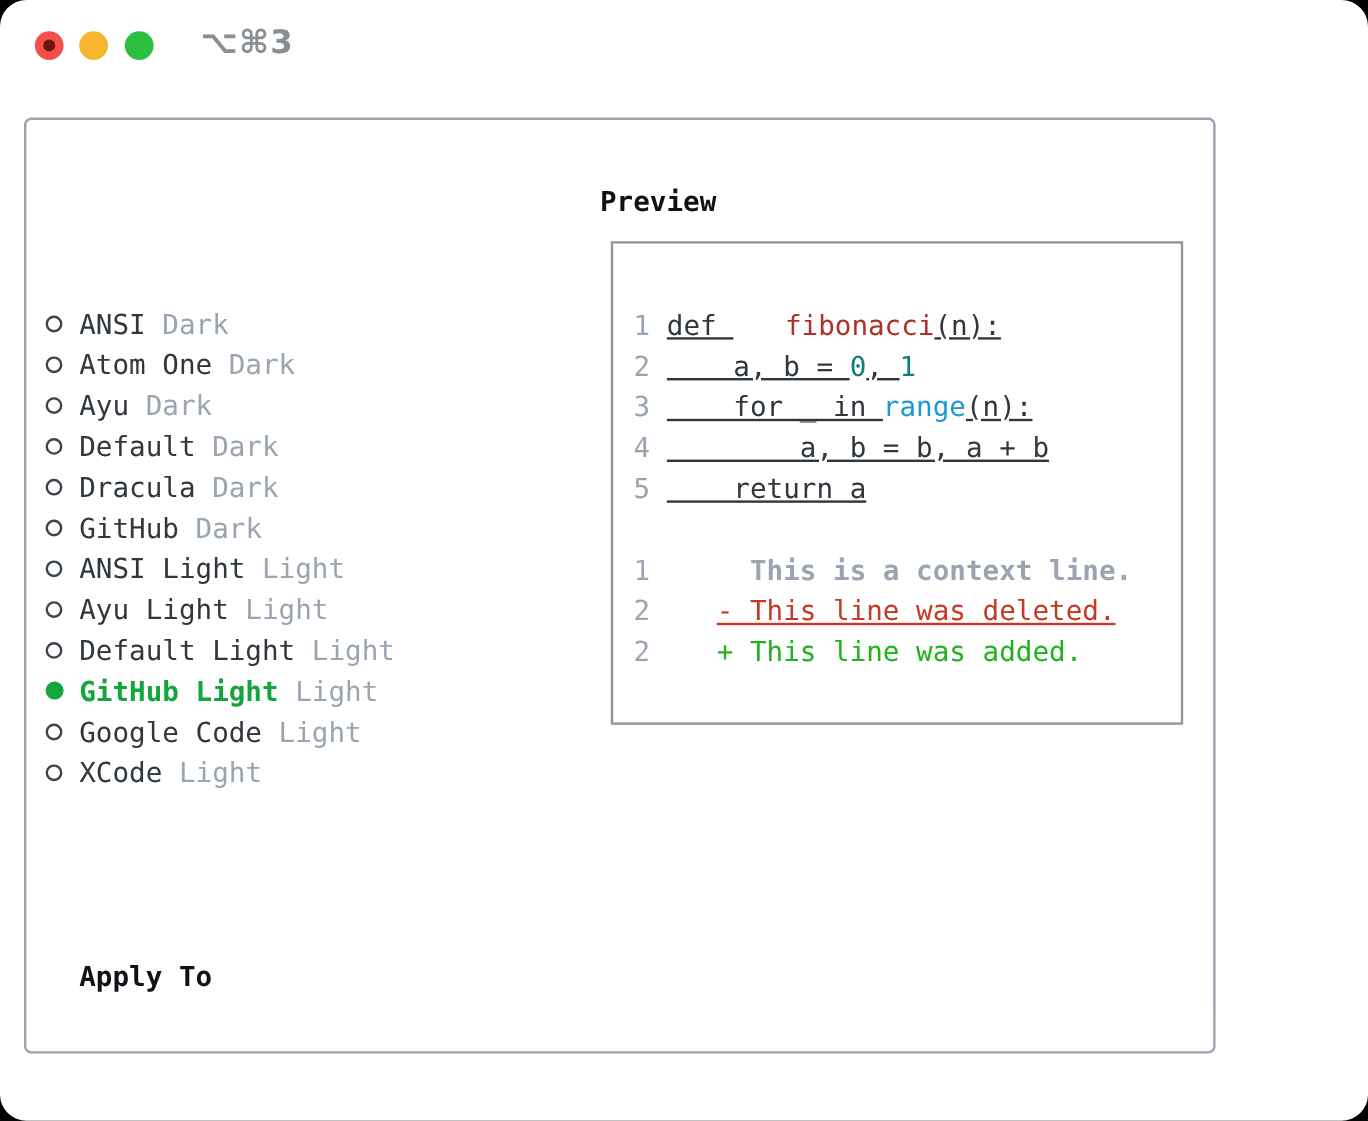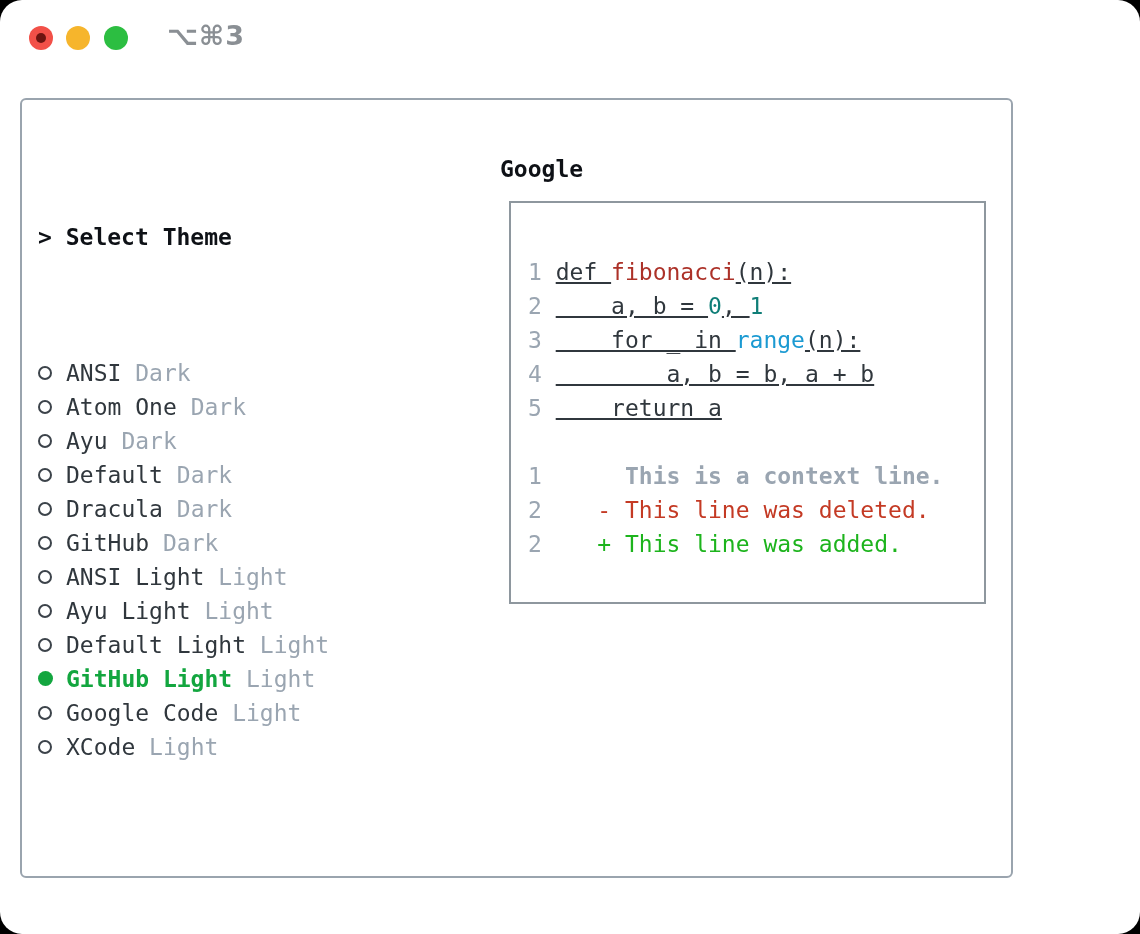--- a/index.html
+++ b/index.html
@@ -38,53 +38,53 @@
   
   .preview-header { position:absolute; left:500px; top:152px; font-size:23px; line-height:34px;
                     font-weight:bold; color:var(--header_black); }
   .preview-box { position:absolute; left:509px; top:201px; width:477px; height:403px;
                  border:2px solid var(--preview_border); }
   .code { position:absolute; left:17px; top:52px; font-size:23px; line-height:34px;
           font-family:inherit; white-space:pre; }
   .code div { height:34px; }
   .ln     { color:var(--muted_gray); }
   .tk-code{ color:var(--text_dark);text-decoration:underline; }
-  .tk-fn  { color:var(--function_red); }
+  .tk-fn  { color:var(--function_red);margin-left:43px; }
   .tk-lit { color:var(--number_teal); }
   .tk-bi  { color:var(--builtin_blue); }
   .c-ctx  { color:var(--muted_gray);font-weight:bold; }
-  .c-del  { color:var(--deleted_red); }
+  .c-del  { color:var(--deleted_red);text-decoration:underline; }
   .c-add  { color:var(--added_green); }
 </style>
 </head>
 <body>
 
 <div class="window">
 
   <div class="titlebar">
     <span class="light red">
         <span class="dot"></span>
       </span>
     <span class="light yellow"></span>
     <span class="light green"></span>
     <span class="win-title">⌥⌘3</span>
   </div>
 
   <div class="main-box"></div>
 
   <div class="left-col">
-    <div class="row"><span class="hdr-prefix">&gt; </span><span class="hdr-label">Select Theme</span></div>
 
     <div id="theme-items"><div class="row"><span class="cell-bullet"><span class="bullet"></span></span><span class="tname">ANSI</span><span class="tvariant"> Dark</span></div><div class="row"><span class="cell-bullet"><span class="bullet"></span></span><span class="tname">Atom One</span><span class="tvariant"> Dark</span></div><div class="row"><span class="cell-bullet"><span class="bullet"></span></span><span class="tname">Ayu</span><span class="tvariant"> Dark</span></div><div class="row"><span class="cell-bullet"><span class="bullet"></span></span><span class="tname">Default</span><span class="tvariant"> Dark</span></div><div class="row"><span class="cell-bullet"><span class="bullet"></span></span><span class="tname">Dracula</span><span class="tvariant"> Dark</span></div><div class="row"><span class="cell-bullet"><span class="bullet"></span></span><span class="tname">GitHub</span><span class="tvariant"> Dark</span></div><div class="row"><span class="cell-bullet"><span class="bullet"></span></span><span class="tname">ANSI Light</span><span class="tvariant"> Light</span></div><div class="row"><span class="cell-bullet"><span class="bullet"></span></span><span class="tname">Ayu Light</span><span class="tvariant"> Light</span></div><div class="row"><span class="cell-bullet"><span class="bullet"></span></span><span class="tname">Default Light</span><span class="tvariant"> Light</span></div><div class="row"><span class="cell-bullet"><span class="bullet on"></span></span><span class="tname sel">GitHub Light</span><span class="tvariant"> Light</span></div><div class="row"><span class="cell-bullet"><span class="bullet"></span></span><span class="tname">Google Code</span><span class="tvariant"> Light</span></div><div class="row"><span class="cell-bullet"><span class="bullet"></span></span><span class="tname">XCode</span><span class="tvariant"> Light</span></div></div>
 
+    <div class="row apply-hdr"><span class="cell-spacer"></span><span class="hdr-label">Apply To</span></div>
 
     
 
     
   </div>
 
-  <div class="preview-header">Google</div>
+  <div class="preview-header">Preview</div>
 
   <div class="preview-box">
     <pre class="code" id="preview-code"><div><span class="ln">1 </span><span class="tk-code">def </span><span class="tk-fn">fibonacci</span><span class="tk-code">(n):</span></div><div><span class="ln">2 </span><span class="tk-code">    a, b = </span><span class="tk-lit">0</span><span class="tk-code">, </span><span class="tk-lit">1</span></div><div><span class="ln">3 </span><span class="tk-code">    for _ in </span><span class="tk-bi">range</span><span class="tk-code">(n):</span></div><div><span class="ln">4 </span><span class="tk-code">        a, b = b, a + b</span></div><div><span class="ln">5 </span><span class="tk-code">    return a</span></div><div>&nbsp;</div><div><span class="ln">1    </span><span class="c-ctx">  This is a context line.</span></div><div><span class="ln">2    </span><span class="c-del">- This line was deleted.</span></div><div><span class="ln">2    </span><span class="c-add">+ This line was added.</span></div></pre>
   </div>
 
 </div>
 
 </body></html>

